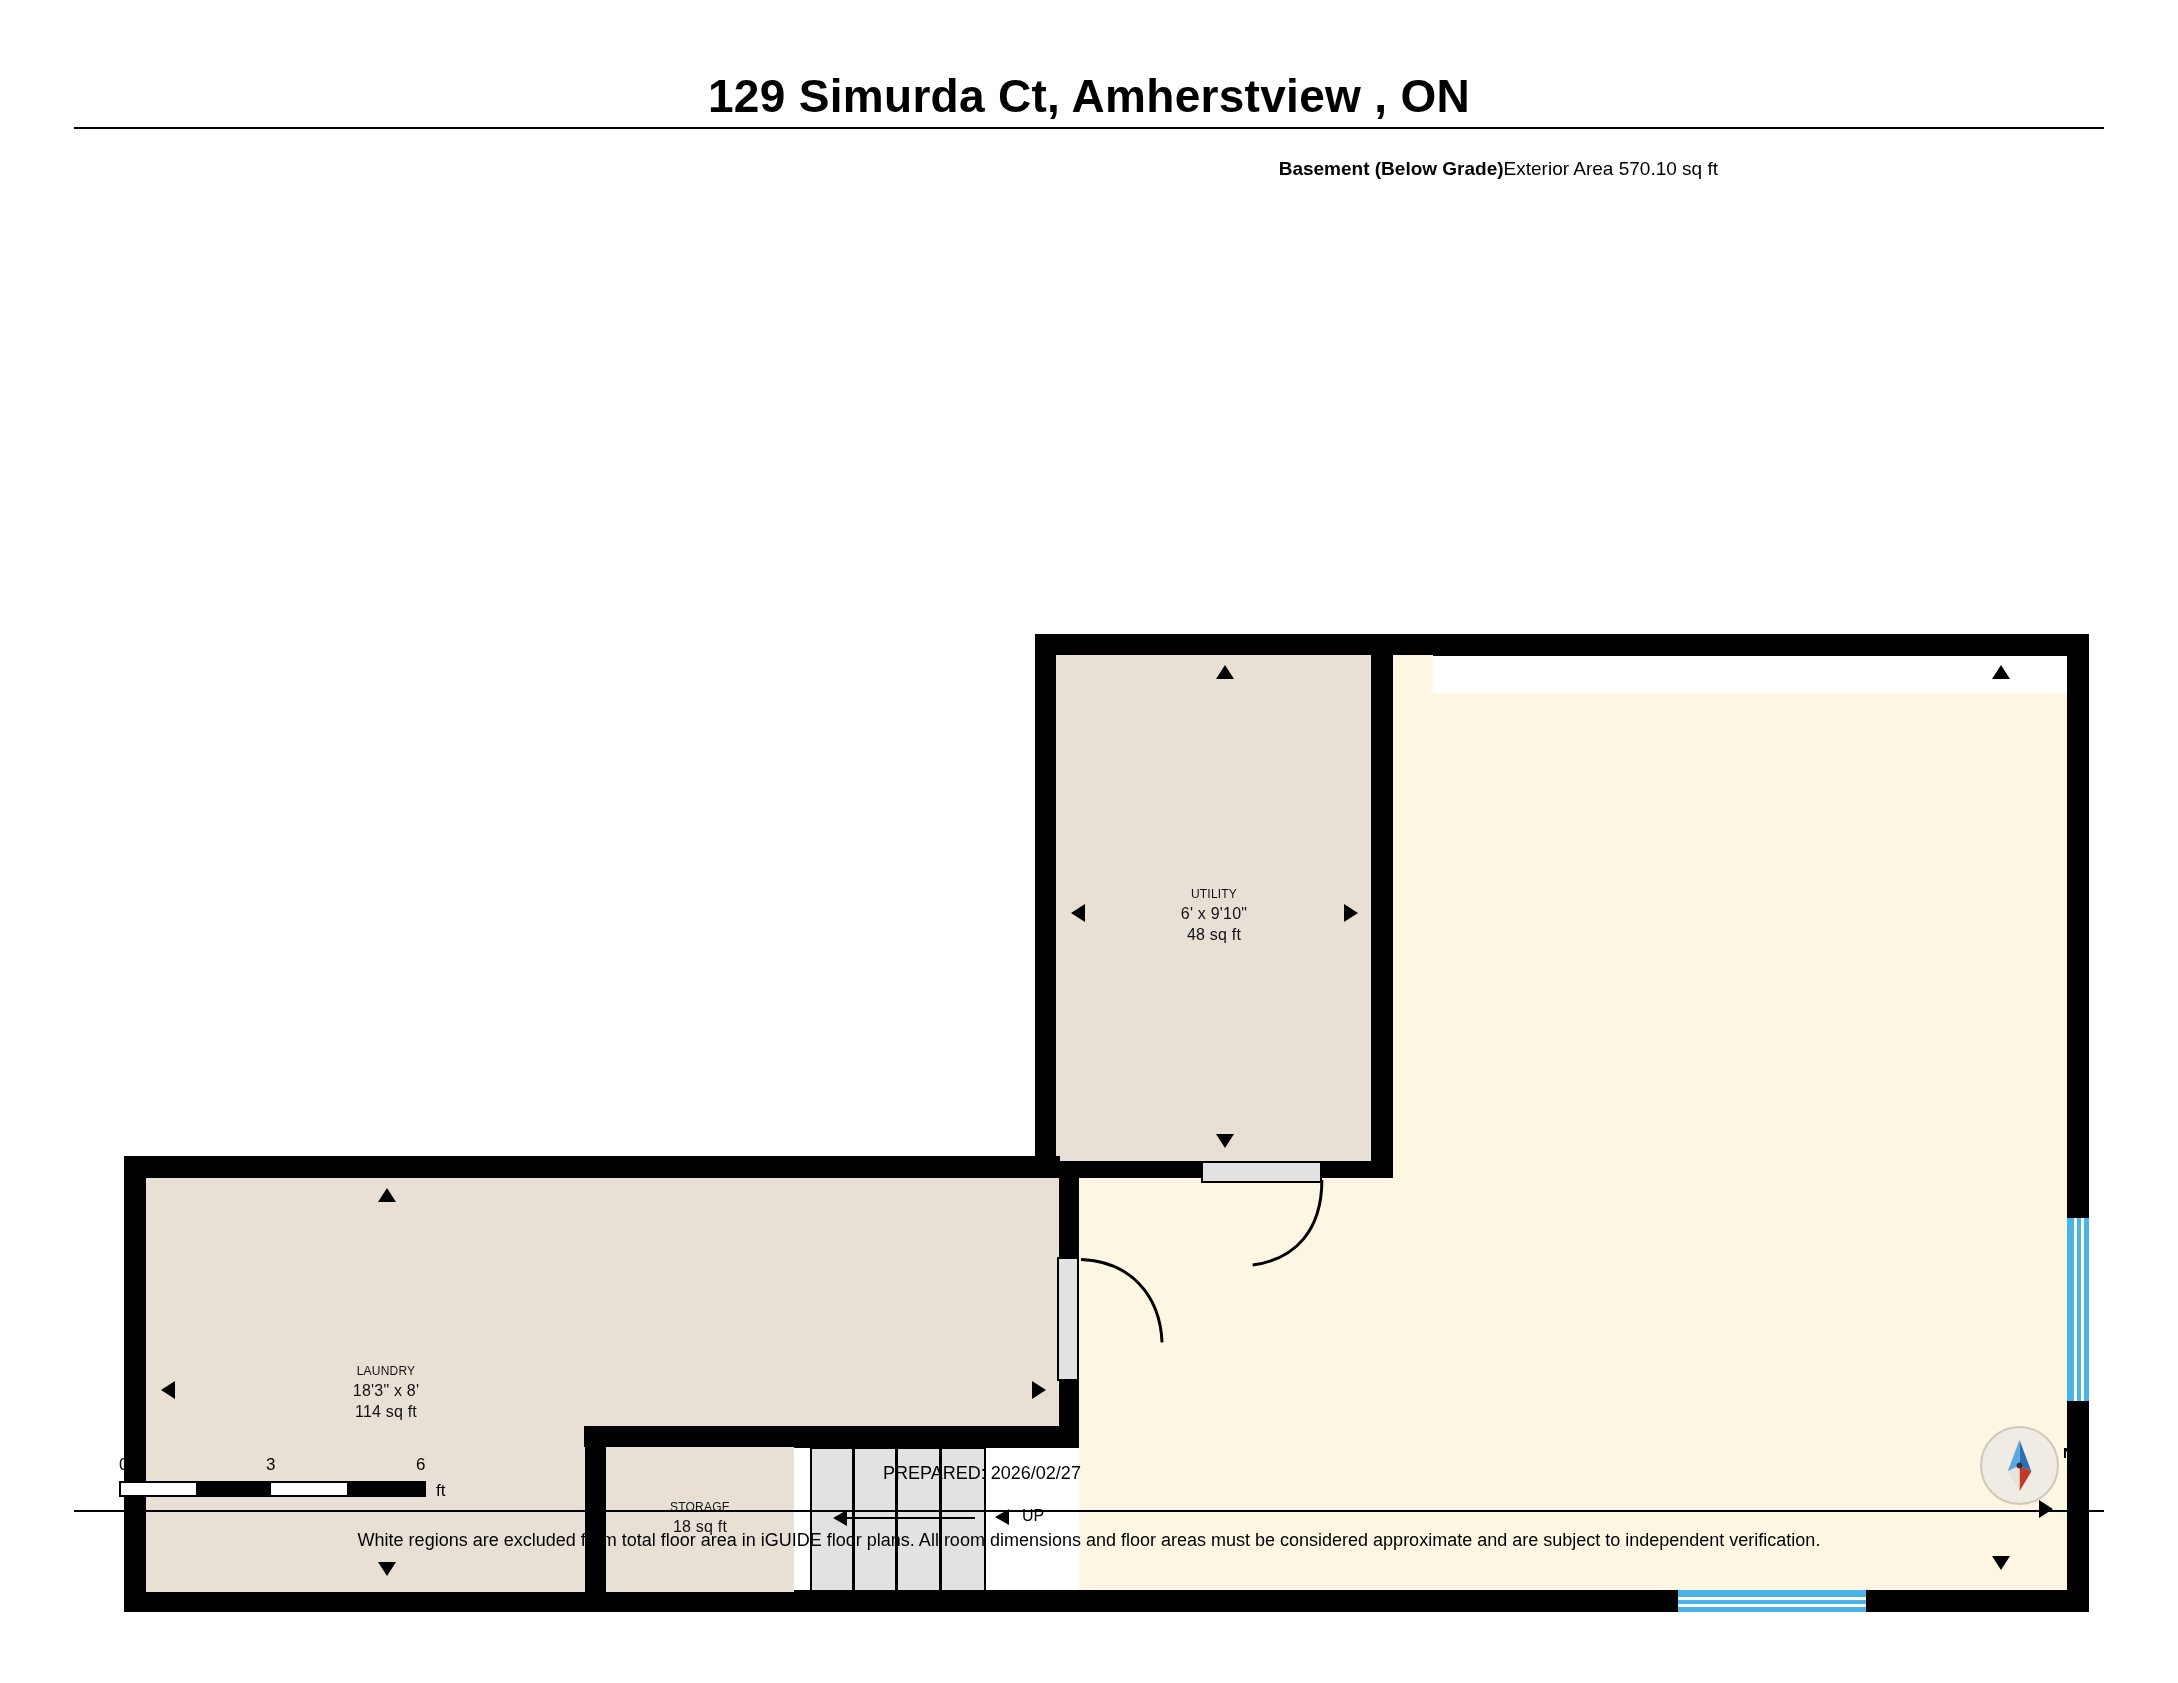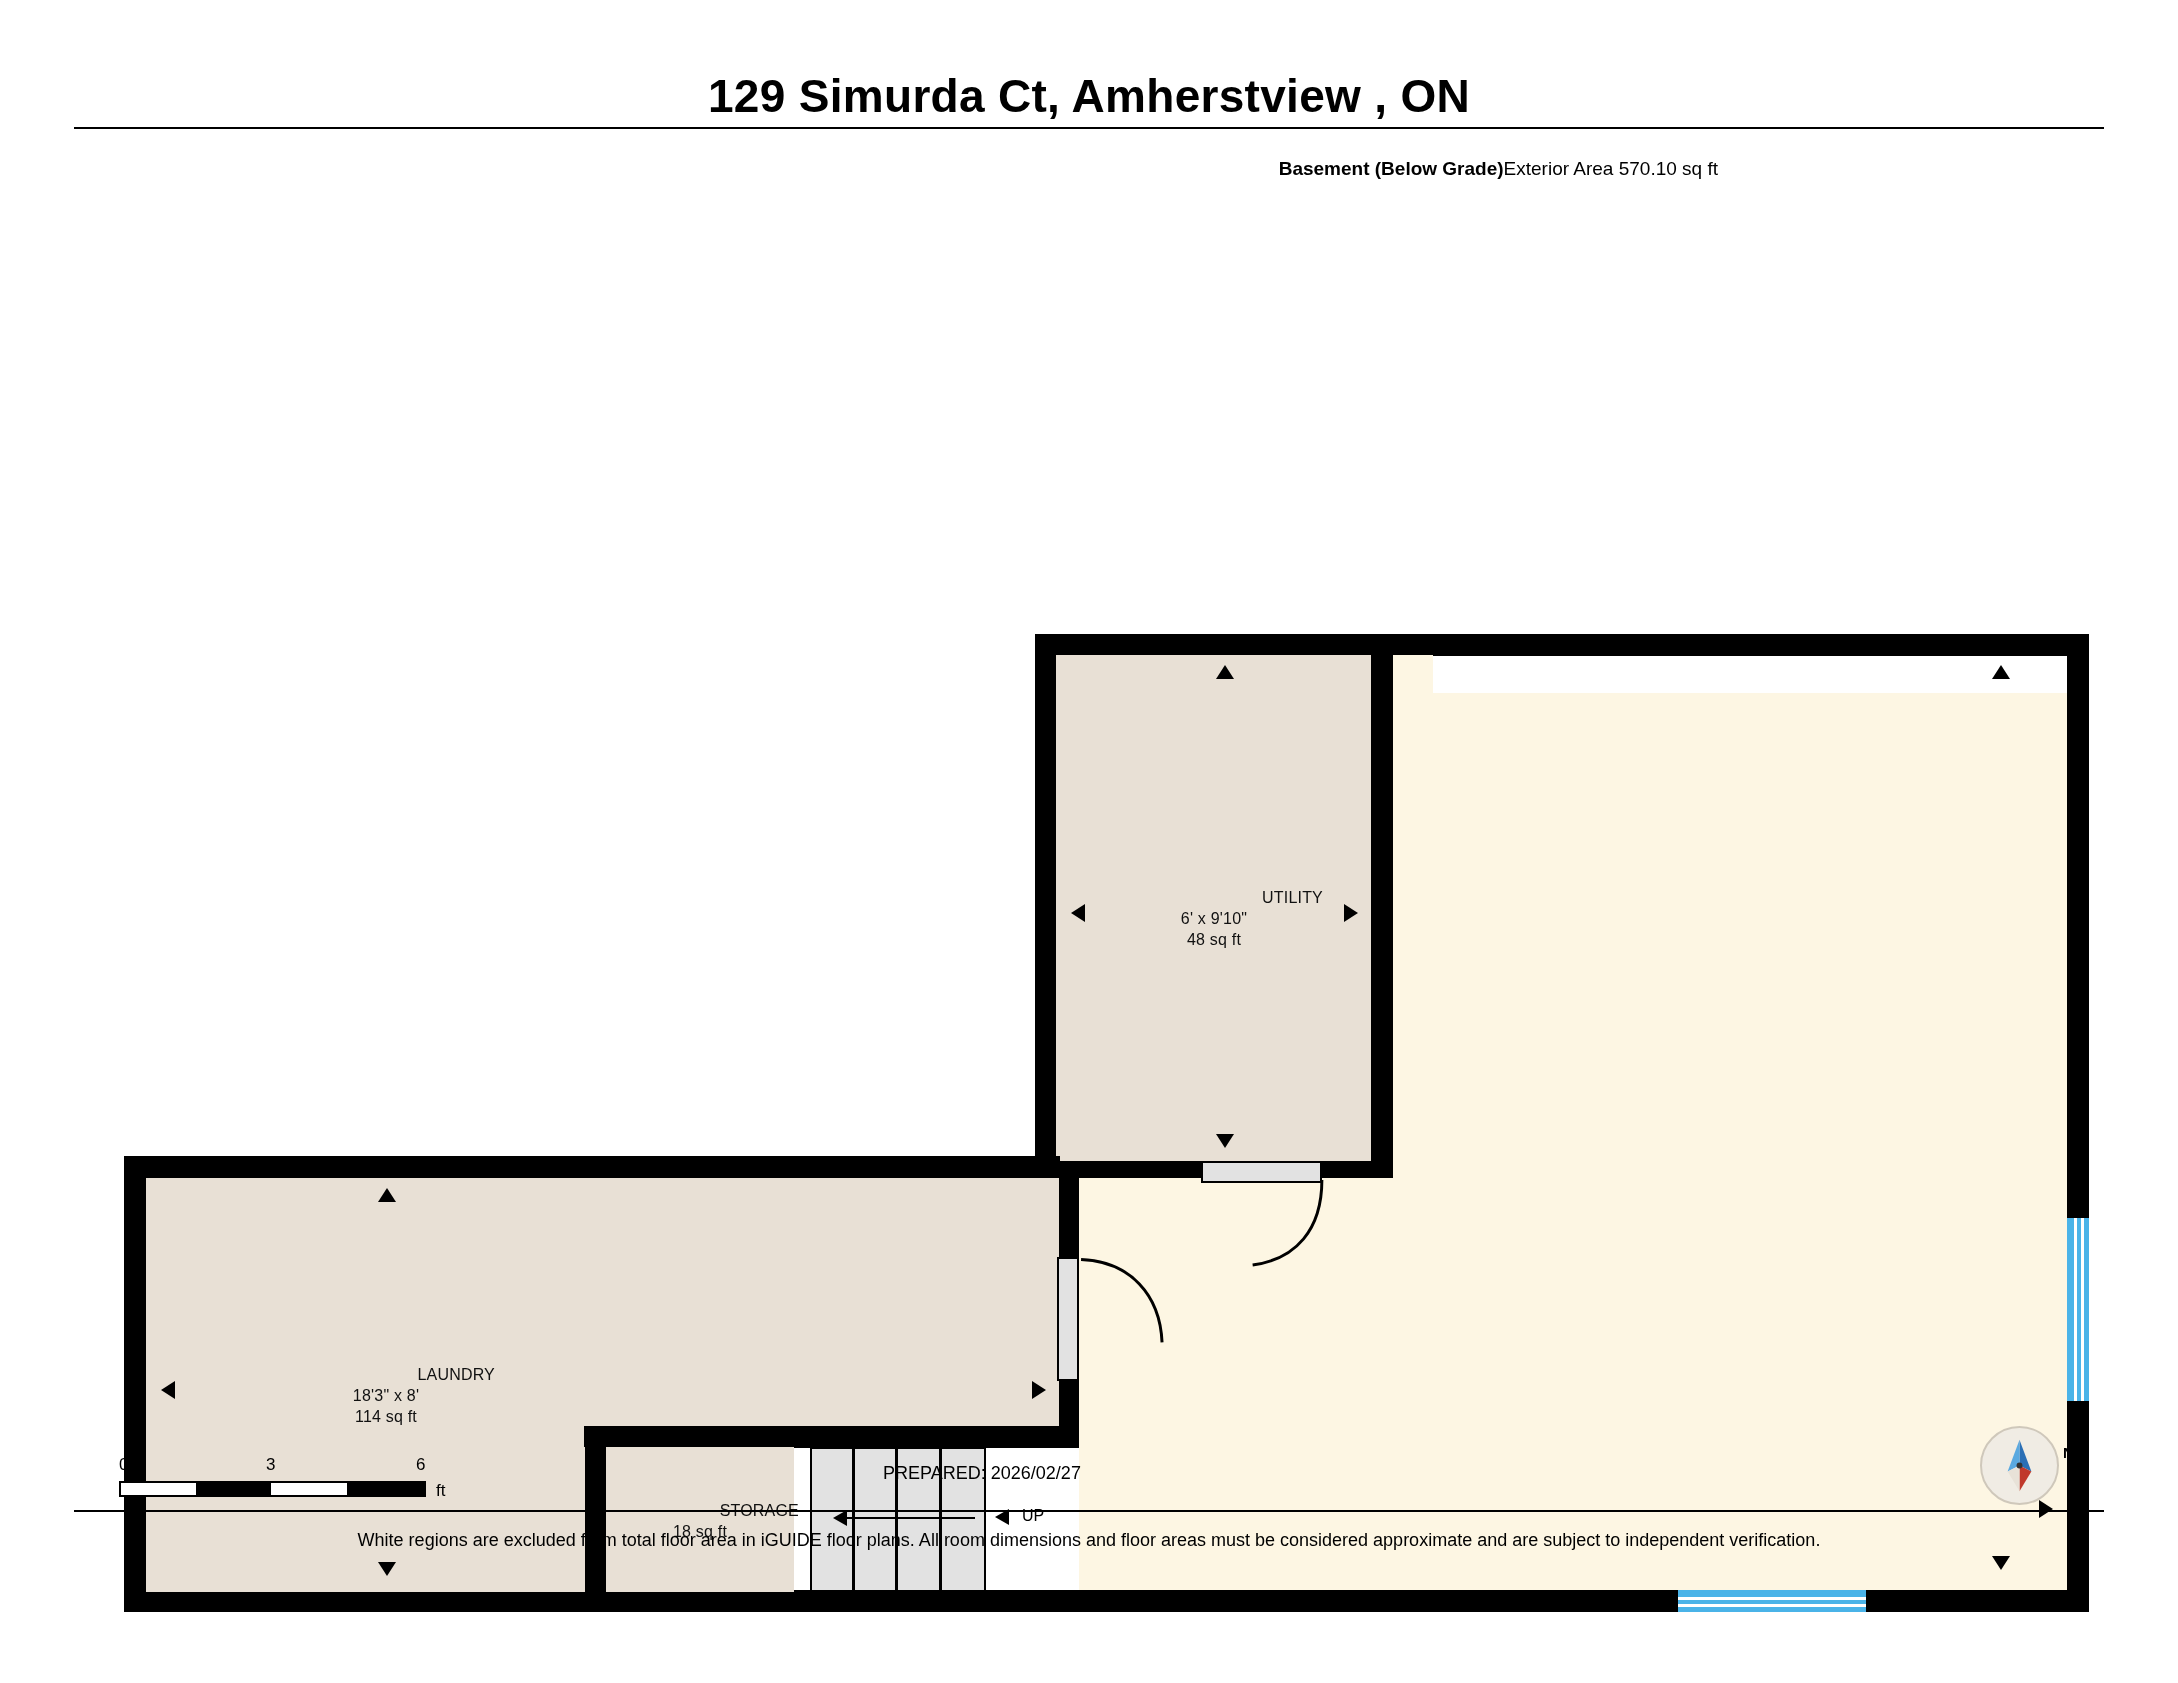--- a/index.html
+++ b/index.html
@@ -76,21 +76,21 @@
 
   .room-label {
     position: absolute;
     text-align: center;
     font-size: 16px;
     line-height: 1.32;
     letter-spacing: 0.2px;
     color: #111111;
     white-space: nowrap;
   }
-  .room-label .nm { font-size: 16px; text-align: right; }
+  .room-label .nm { font-size: 12px; }
   .room-label .dm { font-size: 16px; }
 
   
   .arw {
     position: absolute;
     width: 0;
     height: 0;
   }
   .arw-up {
     border-left: 9px solid transparent;

